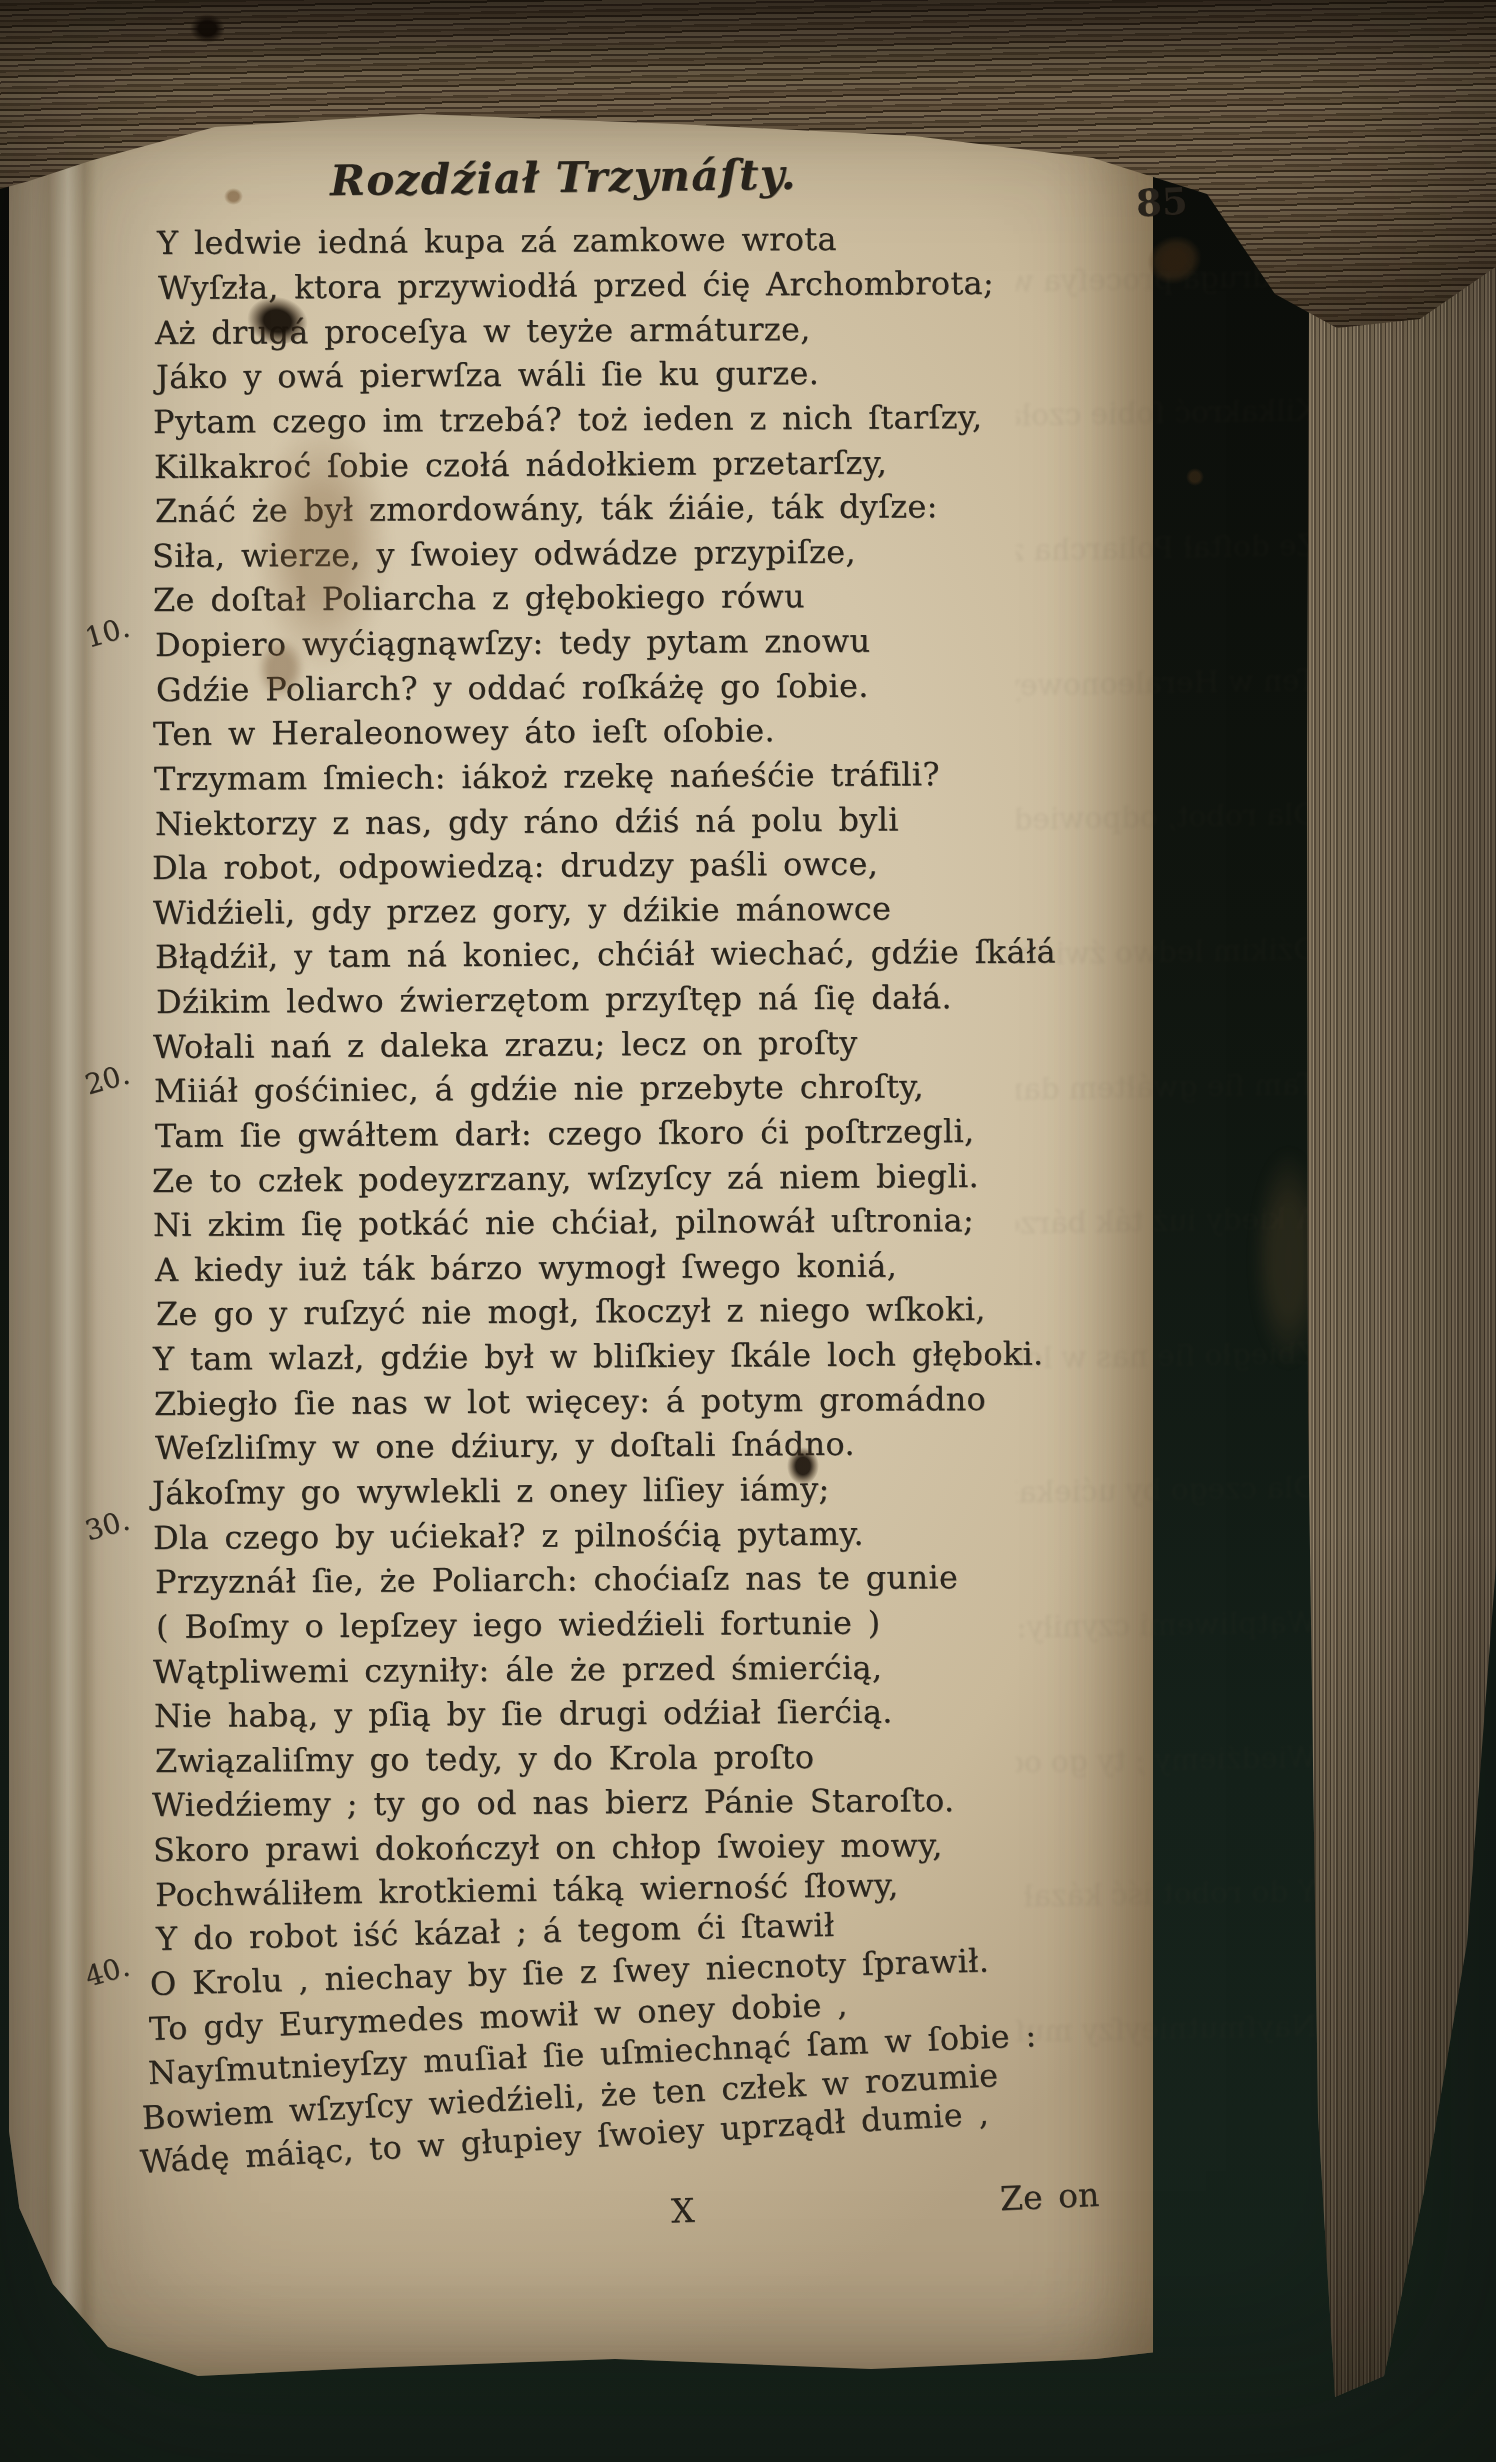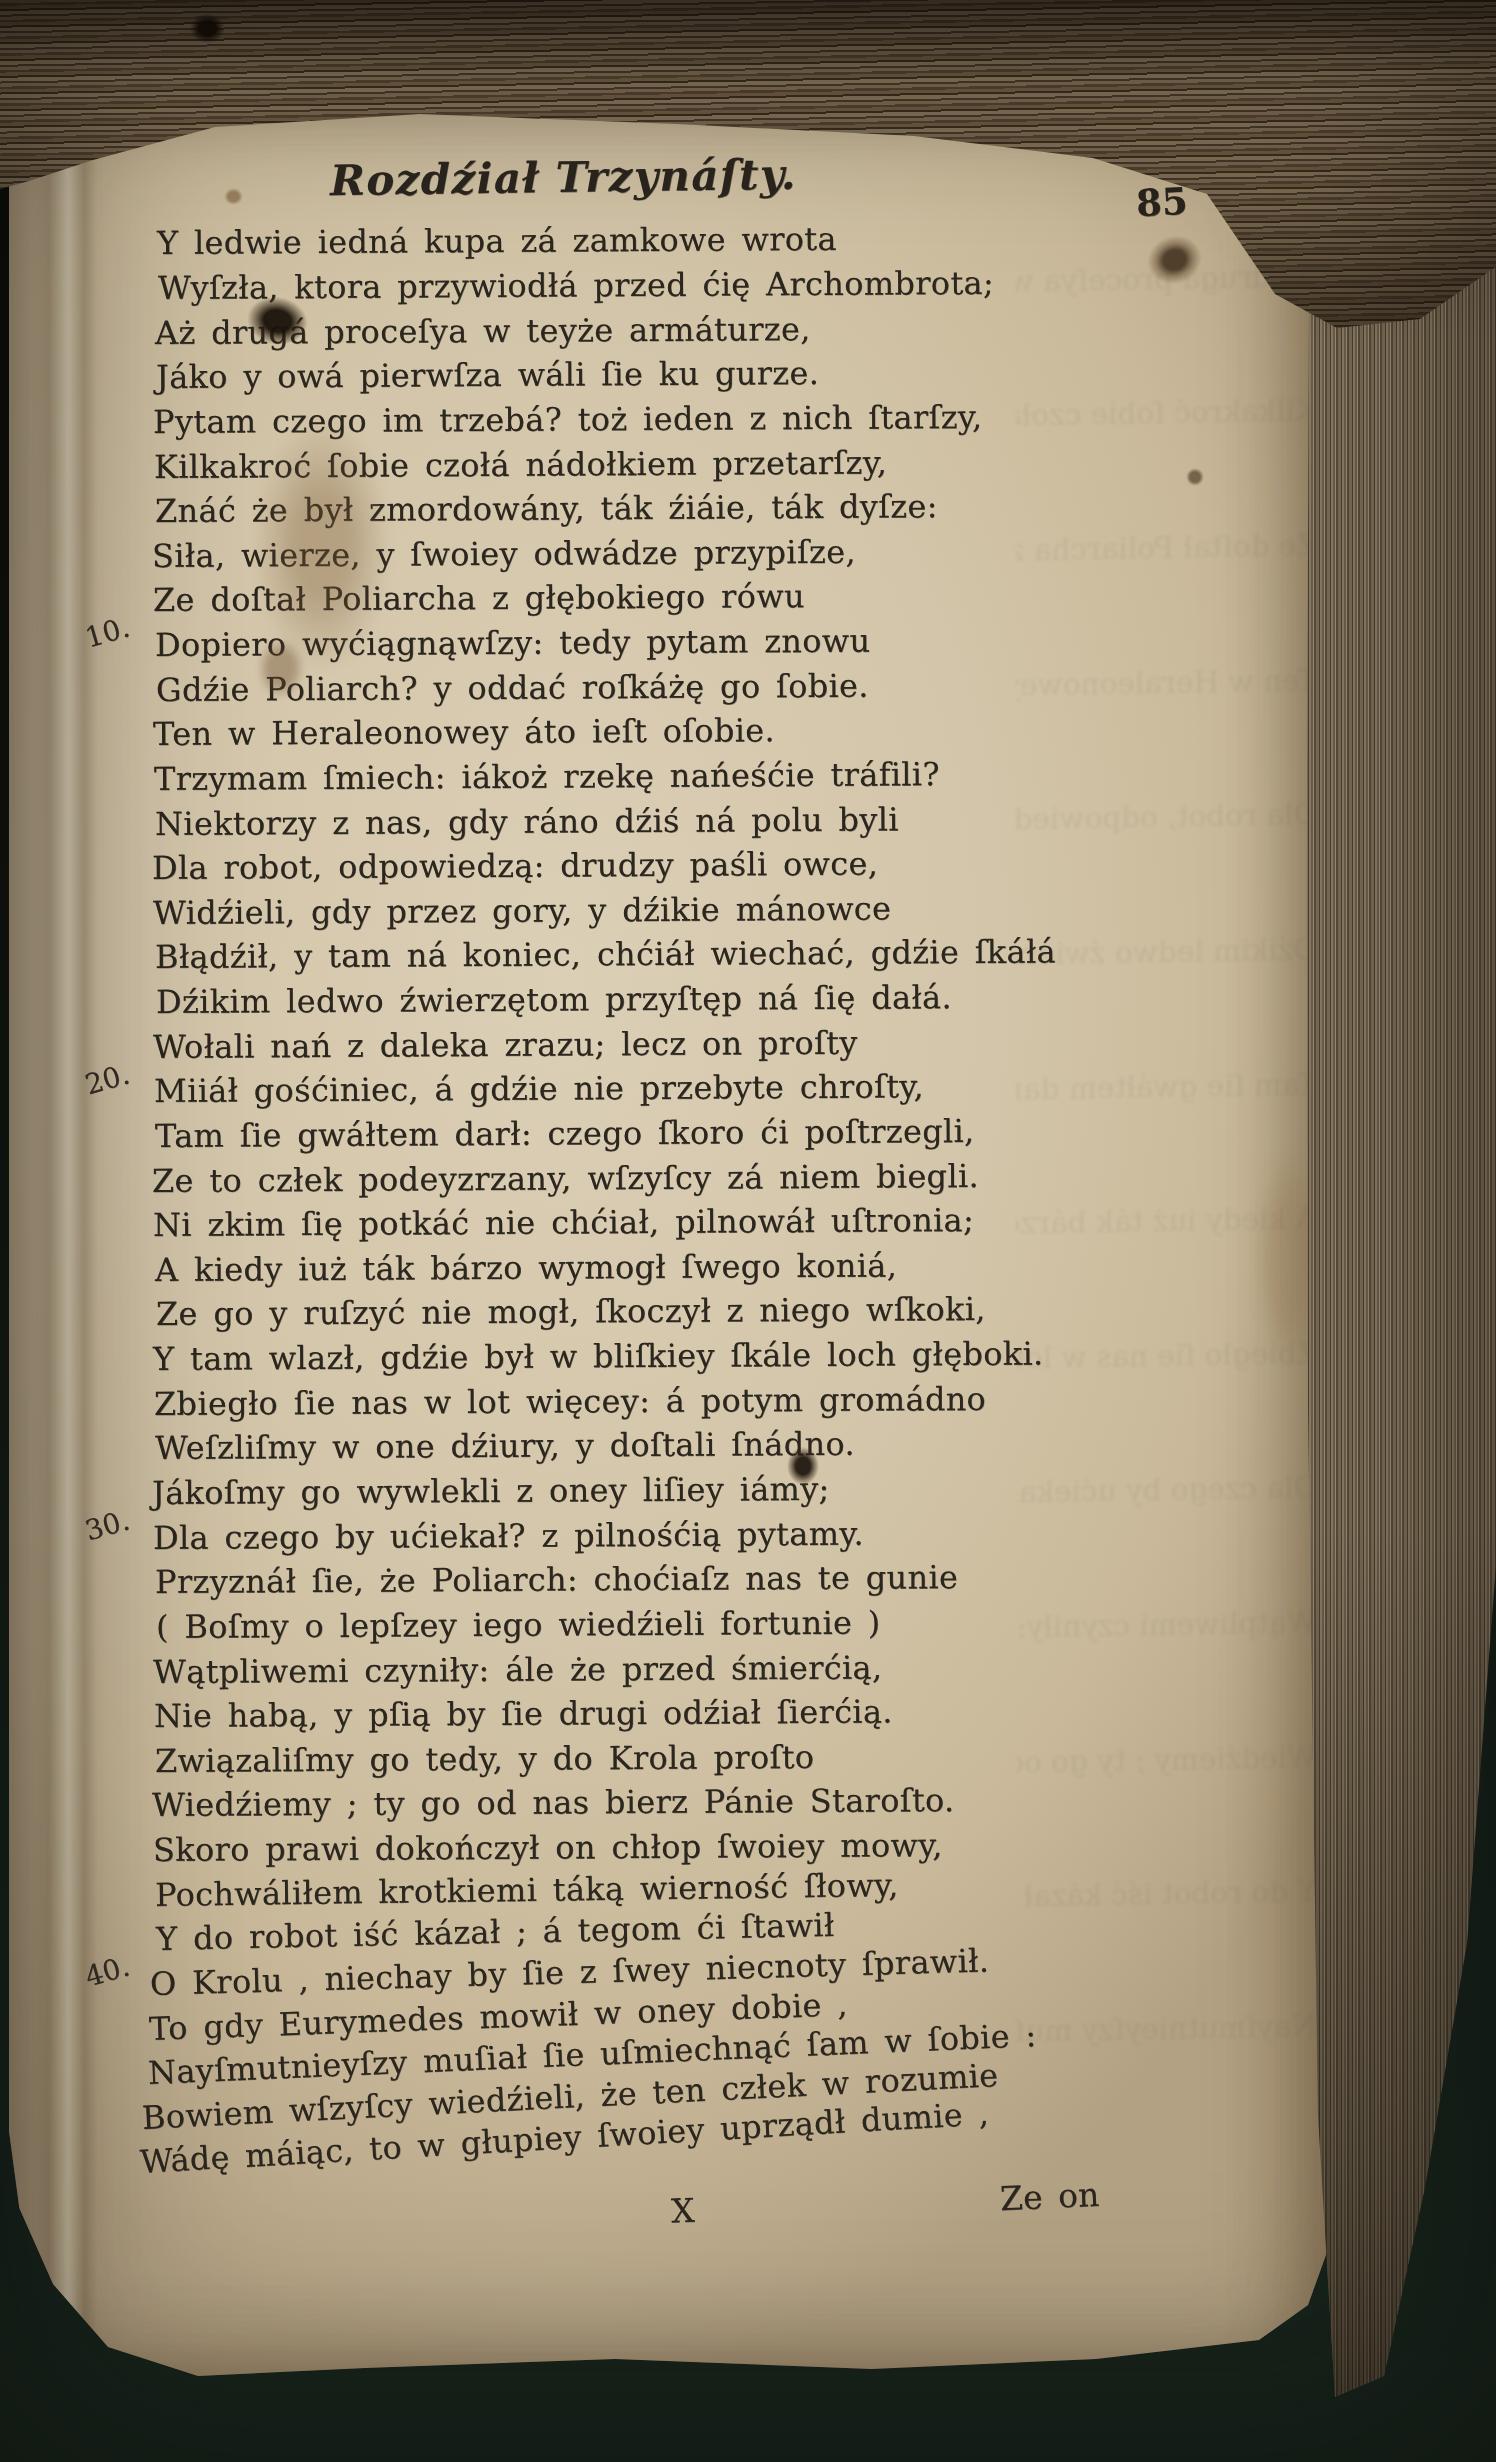--- a/index.html
+++ b/index.html
@@ -5,21 +5,21 @@
   html,body{margin:0;padding:0;}
   body{
     width:1497px;height:2462px;overflow:hidden;
     background:linear-gradient(180deg,#0b0c09 0%,#10150f 38%,#15211a 72%,#17241c 100%);
     font-family:"DejaVu Serif","Liberation Serif",serif;
   }
   .stage{position:relative;width:1497px;height:2462px;overflow:hidden;}
 
   
   .page{
-    position:absolute;left:9px;top:85px;width:1323px;height:2334px;
+    position:absolute;left:9px;top:85px;width:1144px;height:2334px;
     background:
       radial-gradient(962px 1475px at 42% 38%, #dbcfb6 0%, #d3c5a9 45%, #c9b99a 72%, #b3a183 96%);
     clip-path:polygon(0px 96px,32px 62px,96px 36px,276px 19px,584px 15.4px,904px 24.4px,1161px 51px,1276px 78px,1327px 110px,
       1327px 2142px,1299px 2220px,1250px 2255px,1087px 2274px,862px 2284px,606px 2274px,356px 2283px,189px 2291px,99px 2262px,44px 2199px,10.3px 2123px,0px 2046px);
     box-shadow:
       inset 0 0 103px 26px rgba(96,76,44,.28),
       inset -32px 0 71px rgba(84,64,36,.30),
       inset 0 -51px 90px rgba(76,58,32,.28),
       inset 38px 0 58px rgba(250,244,228,.15);
     text-decoration: underline;

